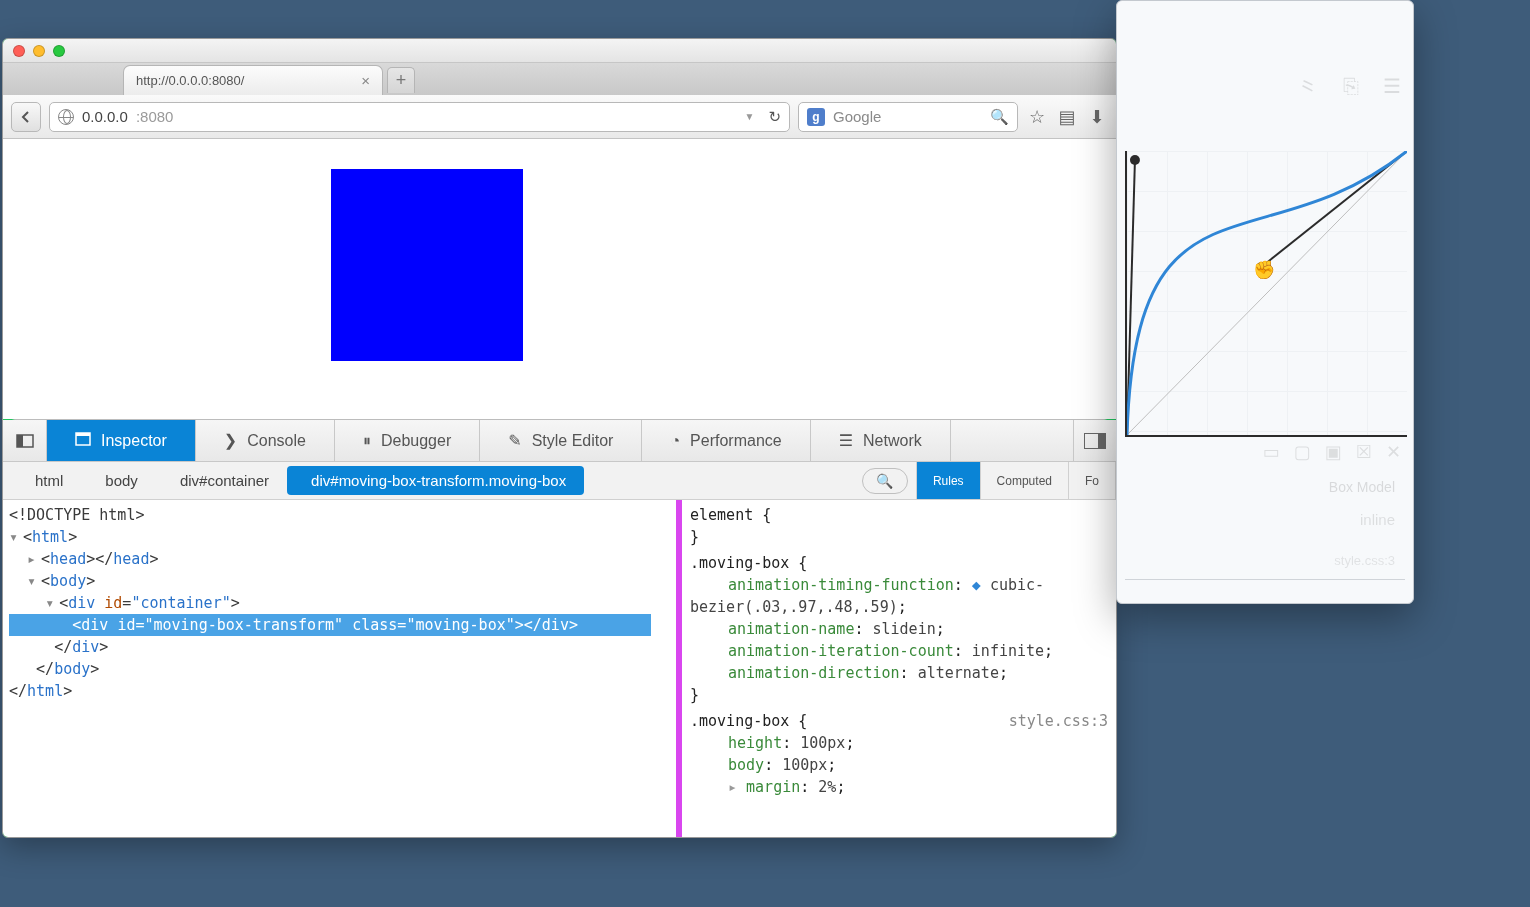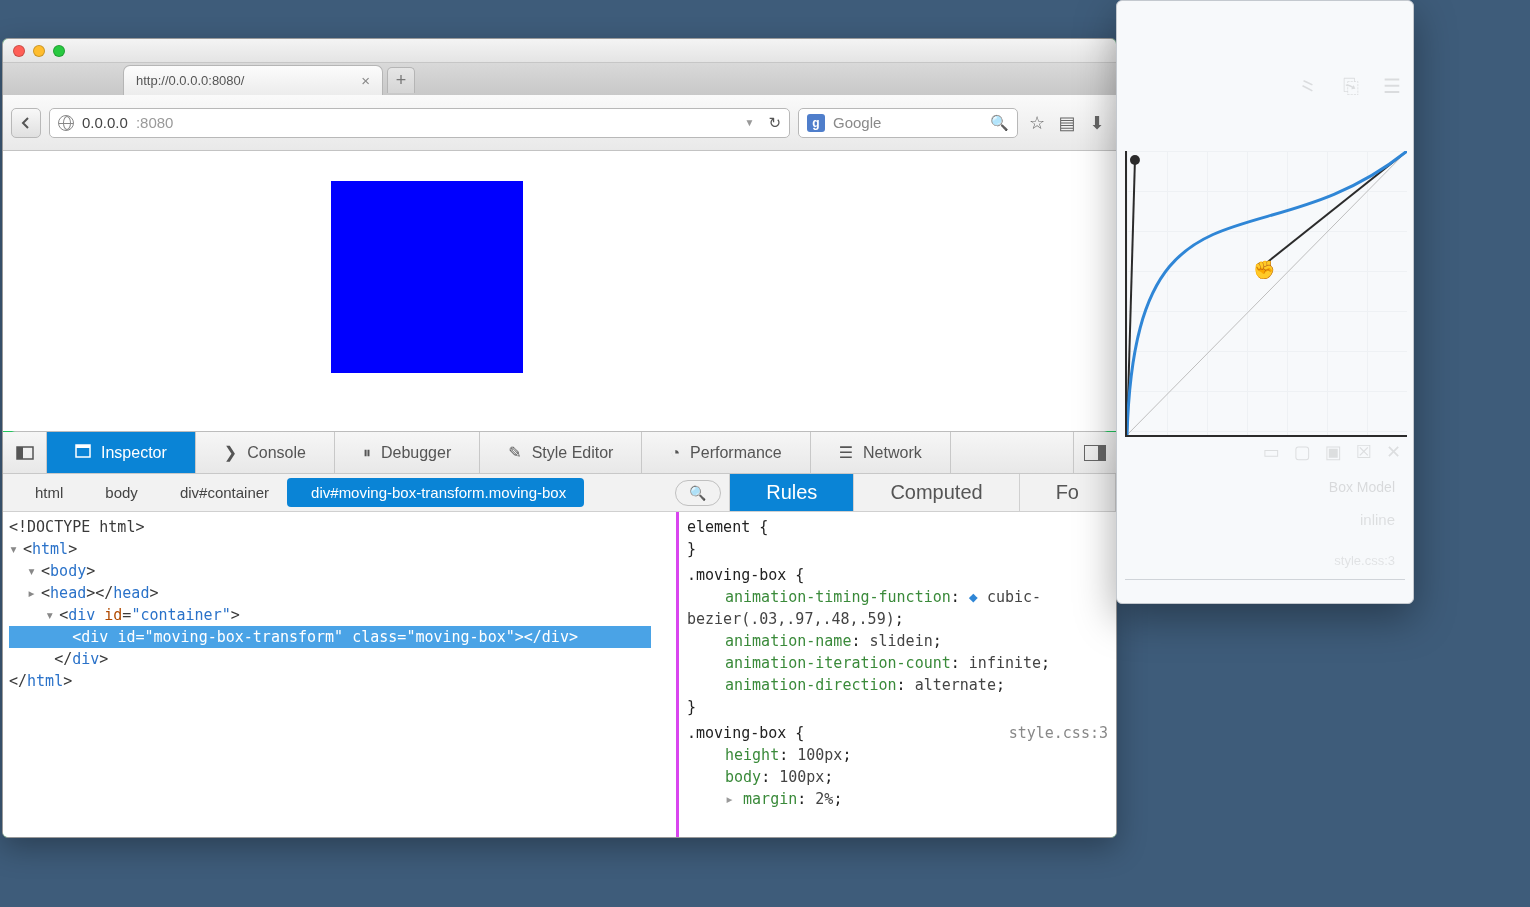--- a/index.html
+++ b/index.html
@@ -68,21 +68,21 @@
     width:28px;height:26px; margin-left:4px;margin-bottom:2px;
     background:linear-gradient(#e6e6e6,#d5d5d5);
     border:1px solid #b5b5b5;border-bottom:none;
     border-radius:5px 5px 0 0;
     display:flex;align-items:center;justify-content:center;
     color:#777;font-size:18px;cursor:pointer;
   }
 
   
   .navbar {
-    height:56px;
+    height:44px;
     background:linear-gradient(#fafafa,#e9e9e9);
     border-bottom:1px solid #c3c3c3;
     display:flex;
     align-items:center;
     padding:0 8px;
     gap:8px;
   }
   .nav-back {
     width:30px;height:30px;border-radius:5px;
     background:linear-gradient(#f8f8f8,#e0e0e0);
@@ -190,21 +190,21 @@
   .crumb-search{
     width:46px;height:26px;margin:6px 8px;
     border:1px solid #c0c0c0;border-radius:13px;
     display:flex;align-items:center;justify-content:center;color:#888;cursor:pointer;
   }
 
   .rules-tabs{
     display:flex;align-items:stretch;border-left:1px solid #d0d0d0;
   }
   .rtab{
-    padding:0 36px;display:flex;align-items:center;font-size:20px;color:#555;
+    padding:0 16px;display:flex;align-items:center;font-size:12px;color:#555;
     border-right:1px solid #d0d0d0;cursor:pointer;
   }
   .rtab.active{background:#0a84d6;color:#fff;}
 
   
   .dt-body{flex:1;display:flex;overflow:hidden;background:#fff;gap:19px;}
 
   
   .dom-tree{
     flex:1;
@@ -223,21 +223,21 @@
   .dom-selected{
     background:#4aa3e6;color:#fff;display:block;
   }
   .dom-selected .tag-name,
   .dom-selected .attr-name,
   .dom-selected .attr-value{color:#fff;}
 
   
   .rules-pane{
     width:440px;
-    border-left:3px solid #d946ef;
+    border-left:6px solid #d946ef;
     font-family: Menlo, Consolas, monospace;
     font-size:15px;
     line-height:22px;
     padding:4px 8px;
     overflow:auto;
     color:#222; position:relative;
   }
   .css-sel{color:#222;}
   .css-prop{color:#3a8a3a;}
   .css-val{color:#444;}
@@ -401,25 +401,26 @@
         <div class="rtab">Computed</div>
         <div class="rtab">Fo</div>
       </div>
     </div>
 
     <div class="dt-body">
 
       <div class="dom-tree">
         <div class="dom-line"><span>&lt;!DOCTYPE html&gt;</span></div>
         <div class="dom-line"><span class="twisty">▾</span>&lt;<span class="tag-name">html</span>&gt;</div>
+        <div class="dom-line">  <span class="twisty">▸</span>&lt;<span class="tag-name">head</span>&gt;&lt;/<span class="tag-name">head</span>&gt;</div>
         <div class="dom-line">  <span class="twisty">▾</span>&lt;<span class="tag-name">body</span>&gt;</div>
-        <div class="dom-line">  <span class="twisty">▸</span>&lt;<span class="tag-name">head</span>&gt;&lt;/<span class="tag-name">head</span>&gt;</div>
         <div class="dom-line">    <span class="twisty">▾</span>&lt;<span class="tag-name">div</span> <span class="attr-name">id</span>=<span class="attr-value">"container"</span>&gt;</div>
         <div class="dom-line dom-selected">       &lt;<span class="tag-name">div</span> <span class="attr-name">id</span>=<span class="attr-value">"moving-box-transform"</span> <span class="attr-name">class</span>=<span class="attr-value">"moving-box"</span>&gt;&lt;/<span class="tag-name">div</span>&gt;</div>
         <div class="dom-line">     &lt;/<span class="tag-name">div</span>&gt;</div>
+        <div class="dom-line">   &lt;/<span class="tag-name">body</span>&gt;</div>
         <div class="dom-line">&lt;/<span class="tag-name">html</span>&gt;</div>
       </div>
 
       <div class="rules-pane">
         <div class="block">
           <span class="css-sel">element {</span><br>
           <span class="css-sel">}</span>
         </div>
 
         <div class="block">

